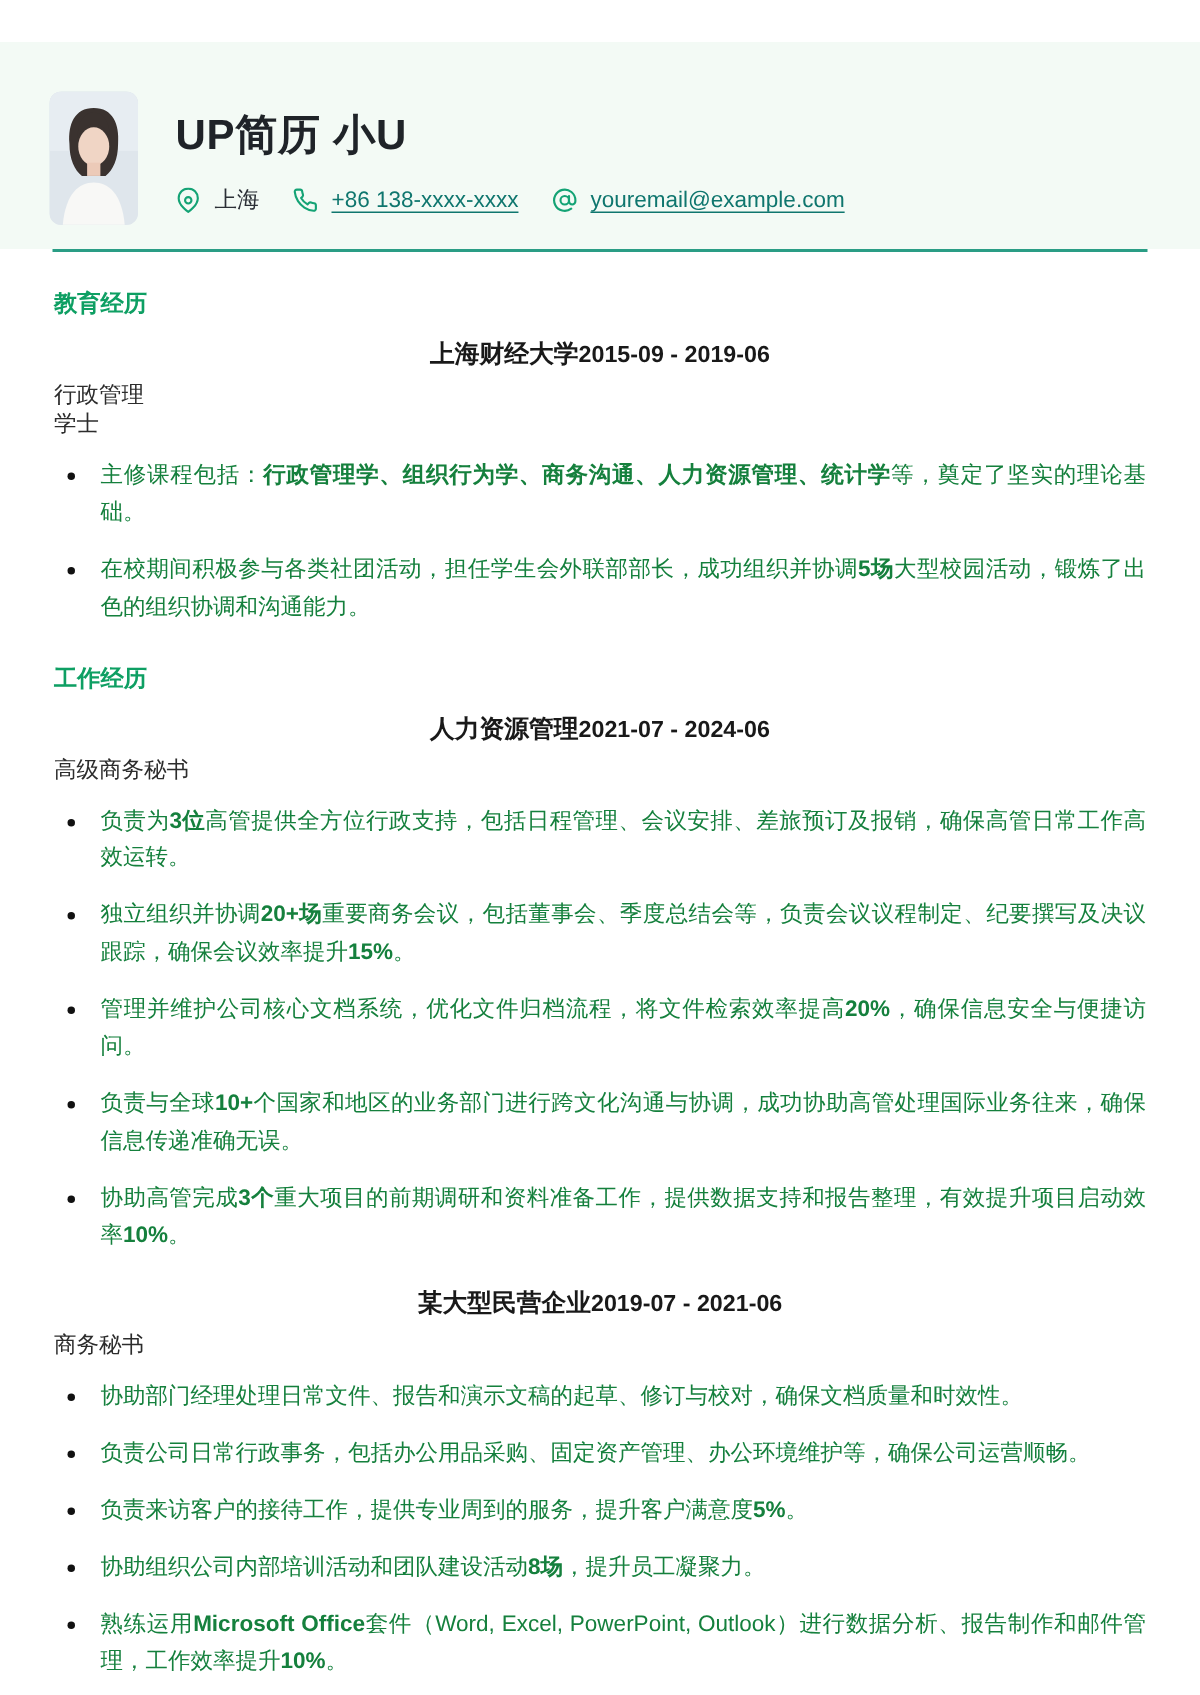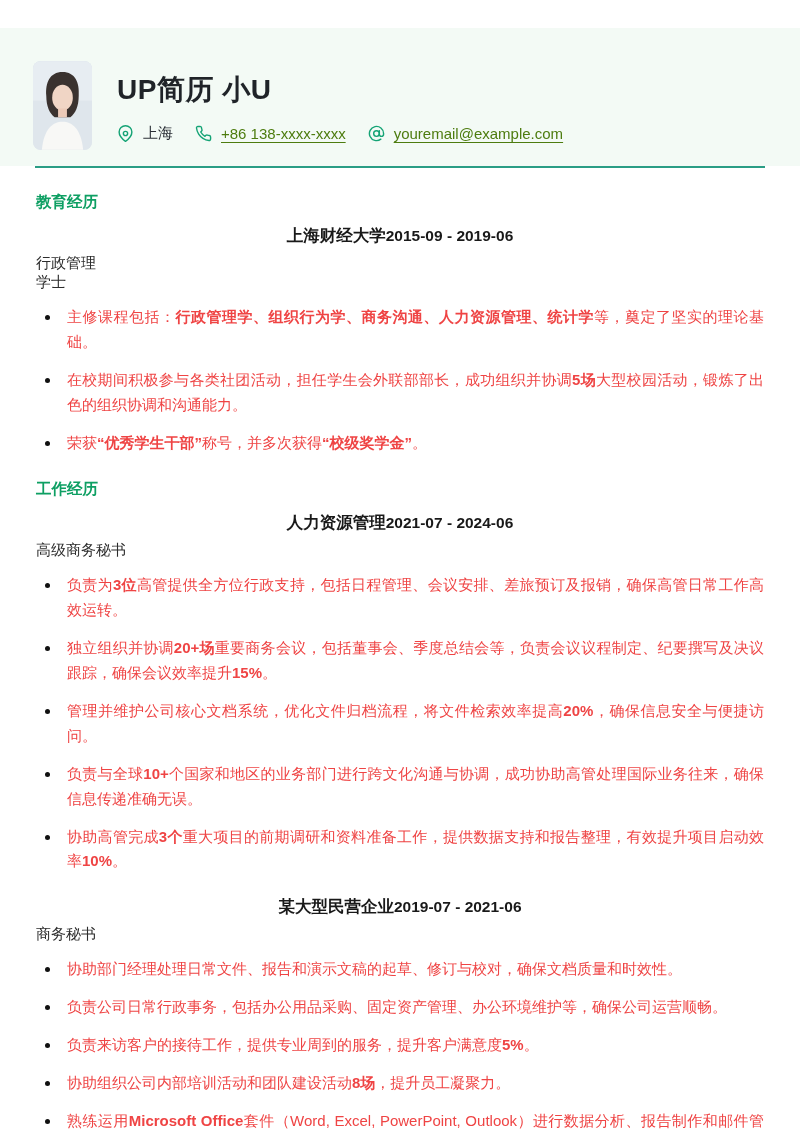--- a/index.html
+++ b/index.html
@@ -9,36 +9,36 @@
   
   .header-band{margin-top:28px;background:#f3faf5;padding:33px 56px 16px 33px;box-sizing:border-box;}
   .header-inner{display:flex;align-items:flex-start;gap:25px;}
   .photo{width:59px;height:89px;border-radius:8px;overflow:hidden;flex:none;background:#dfe6ec;}
   .photo svg{display:block;width:100%;height:100%;}
   .header-text{padding-top:10px;}
   h1{margin:0;font-size:28px;font-weight:600;color:#1f2328;letter-spacing:.5px;}
   .contact-row{display:flex;align-items:center;gap:9px;margin-top:15px;font-size:15px;color:#2b2f36;}
   .cicon{width:17px;height:17px;flex:none;display:inline-block;}
   .cicon svg{display:block;width:100%;height:100%;stroke:#14a375;fill:none;stroke-width:2;stroke-linecap:round;stroke-linejoin:round;}
-  .u{text-decoration:underline;text-underline-offset:3px;color:#4d7c0f;cursor:pointer;}
+  .u{text-decoration:underline;text-underline-offset:3px;color:#0f766e;cursor:pointer;}
   .gap{width:4px;}
   .rule{height:2px;background:#2a9d85;margin:0 35px;}
 
   
   main{padding:0 36px;}
   .sec{margin-top:24px;}
   .sec-h{margin:0;font-size:15.5px;font-weight:700;color:#0e9f63;}
   .entry{margin-top:12px;}
   .entry + .entry{margin-top:22px;}
   .row1{display:flex;justify-content:center;align-items:baseline;}
   .etitle{font-size:16.5px;font-weight:700;color:#191919;}
   .edate{font-size:15.5px;font-weight:700;color:#191919;white-space:nowrap;}
   .row2{display:flex;justify-content:space-between;font-size:15px;color:#2c2c2c;margin-top:7px;flex-direction:column;}
   ul.bullets{list-style:none;margin:6px 0 0;padding:0;}
-  .bullet{display:flex;gap:17px;margin-top:13px;font-size:15px;line-height:1.66;text-align:justify;color:#ef4444;}
+  .bullet{display:flex;gap:17px;margin-top:13px;font-size:15px;line-height:1.66;text-align:justify;color:#15803d;}
   .dot{width:5px;height:5px;border-radius:50%;background:#111;margin:10px 0 0 9px;flex:none;}
   .btext{flex:1;}
   .b{font-weight:700;}
 </style>
 </head>
 <body>
 
 <div class="page">
 
   <div class="header-band">
@@ -103,24 +103,20 @@
   <li class="bullet">
     <span class="dot"></span>
     <span class="btext"><span>主修课程包括：</span><span class="b">行政管理学、组织行为学、商务沟通、人力资源管理、统计学</span><span>等，奠定了坚实的理论基础。</span></span>
   </li>
 
   <li class="bullet">
     <span class="dot"></span>
     <span class="btext"><span>在校期间积极参与各类社团活动，担任学生会外联部部长，成功组织并协调</span><span class="b">5场</span><span>大型校园活动，锻炼了出色的组织协调和沟通能力。</span></span>
   </li>
 
-  <li class="bullet">
-    <span class="dot"></span>
-    <span class="btext"><span>荣获</span><span class="b">“优秀学生干部”</span><span>称号，并多次获得</span><span class="b">“校级奖学金”</span><span>。</span></span>
-  </li>
 </ul>
   </div>
 </div>
   </section>
 
   <section class="sec">
     <h2 class="sec-h">工作经历</h2>
     <div class="entries">
   <div class="entry">
     <div class="row1">

